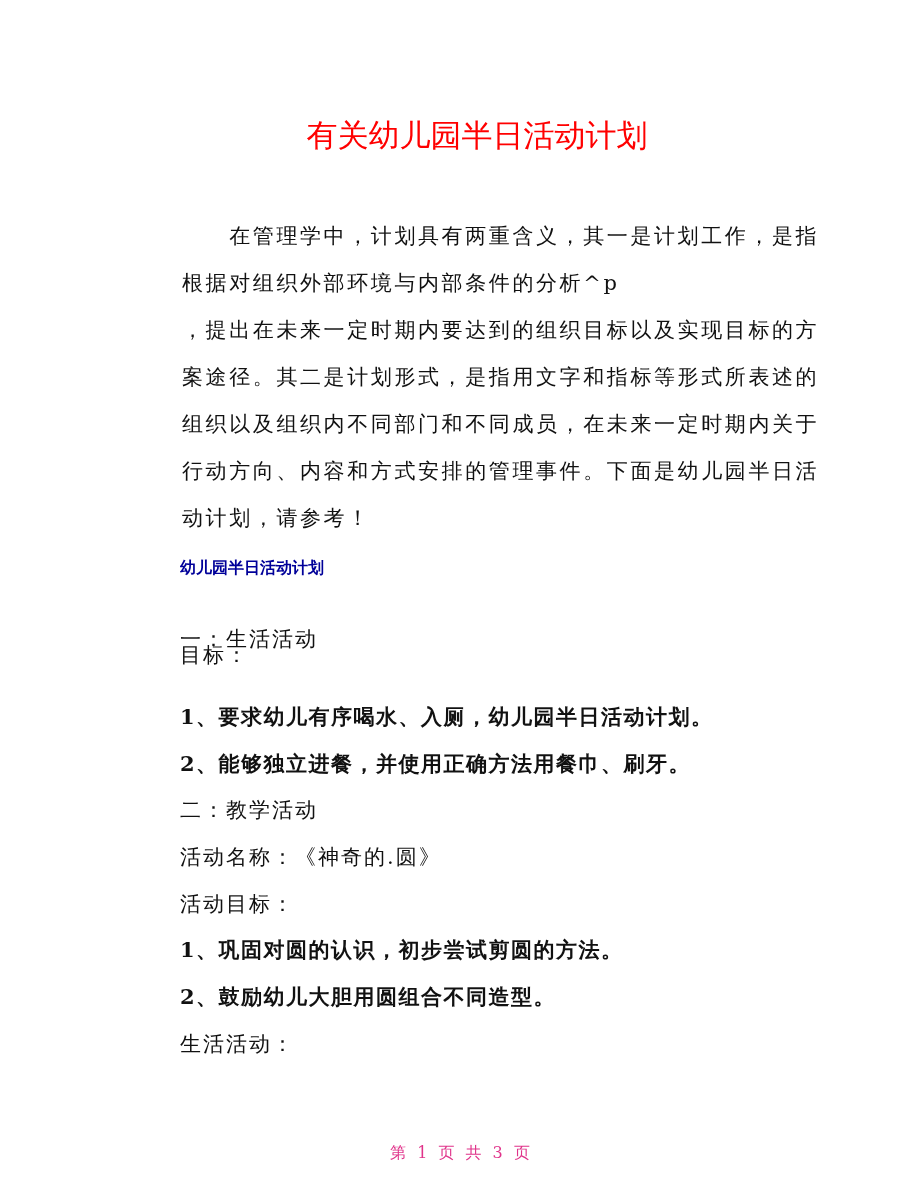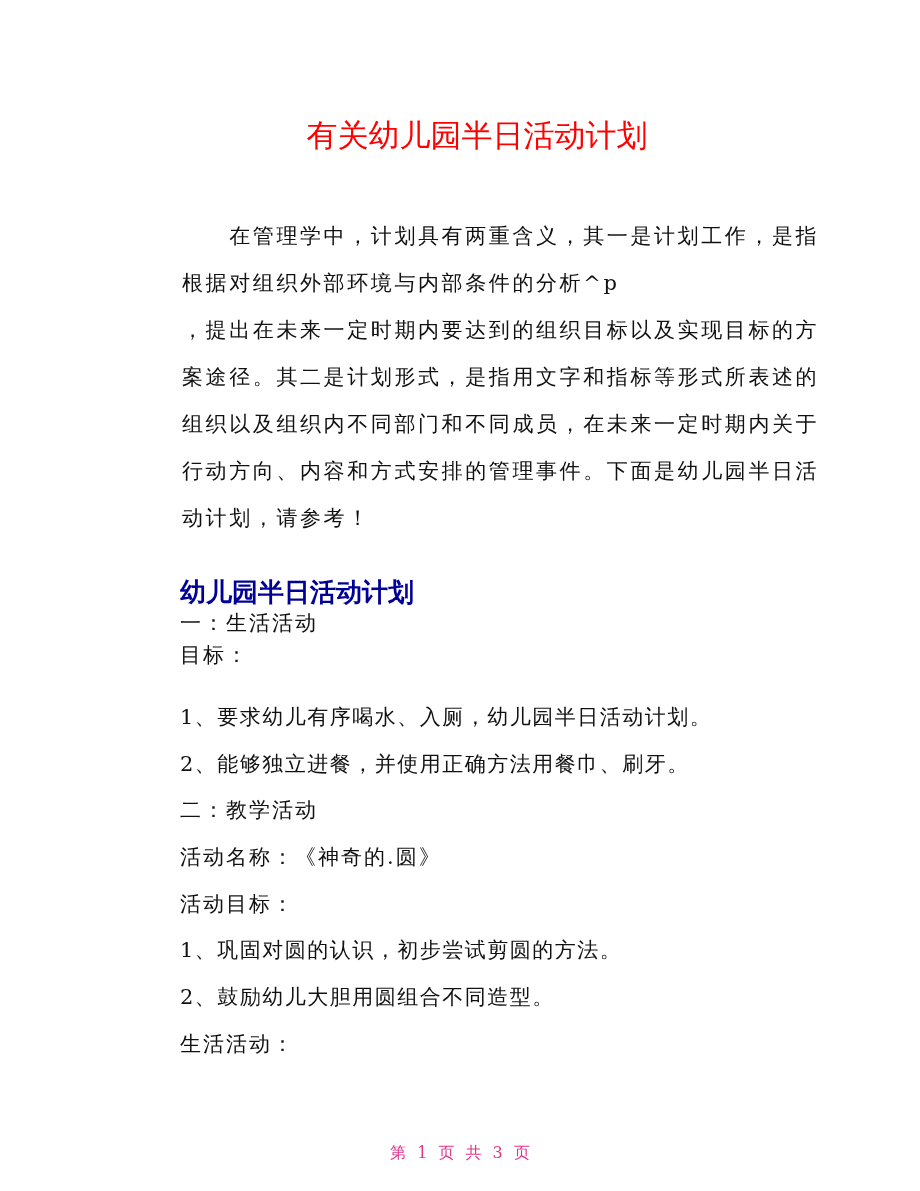--- a/index.html
+++ b/index.html
@@ -49,36 +49,35 @@
       display: block;
       white-space: nowrap;
       height: 47px;
     }
     .section-heading {
       position: absolute;
       left: 180px;
       top: 548px;
       font-family: "DejaVu Sans", "Liberation Sans", sans-serif;
       font-weight: bold;
-      font-size: 26px;
+      font-size: 16px;
       line-height: 40px;
       color: #000099;
-      margin-top: 24px;
     }
     .item {
       position: absolute;
       left: 180px;
       font-size: 21px;
       line-height: 40px;
       white-space: nowrap;
       color: #111111;
       letter-spacing: 2px;
     }
     .item.bold {
-      font-weight: normal;
+      font-weight: bold;
       letter-spacing: 1.5px;
     }
     .footer {
       position: absolute;
       left: 0;
       top: 1110px;
       width: 920px;
       text-align: center;
       font-size: 16px;
       line-height: 28px;
@@ -99,21 +98,21 @@
     <span class="line">根据对组织外部环境与内部条件的分析^p</span>
     <span class="line">，提出在未来一定时期内要达到的组织目标以及实现目标的方</span>
     <span class="line">案途径。其二是计划形式，是指用文字和指标等形式所表述的</span>
     <span class="line">组织以及组织内不同部门和不同成员，在未来一定时期内关于</span>
     <span class="line">行动方向、内容和方式安排的管理事件。下面是幼儿园半日活</span>
     <span class="line">动计划，请参考！</span>
   </div>
 
   <div class="section-heading">幼儿园半日活动计划</div>
 
-  <div class="item" style="top:603px;font-family:Liberation Serif, serif;">一：生活活动</div>
+  <div class="item" style="top:619px;font-family:Liberation Serif, serif;">一：生活活动</div>
   <div class="item" style="top:635px;font-family:Liberation Serif, serif;">目标：</div>
   <div class="item bold" style="top:697px;">1、要求幼儿有序喝水、入厕，幼儿园半日活动计划。</div>
   <div class="item bold" style="top:744px;">2、能够独立进餐，并使用正确方法用餐巾、刷牙。</div>
   <div class="item" style="top:790px;">二：教学活动</div>
   <div class="item" style="top:837px;">活动名称：《神奇的.圆》</div>
   <div class="item" style="top:884px;">活动目标：</div>
   <div class="item bold" style="top:930px;">1、巩固对圆的认识，初步尝试剪圆的方法。</div>
   <div class="item bold" style="top:977px;">2、鼓励幼儿大胆用圆组合不同造型。</div>
   <div class="item" style="top:1024px;">生活活动：</div>
 

